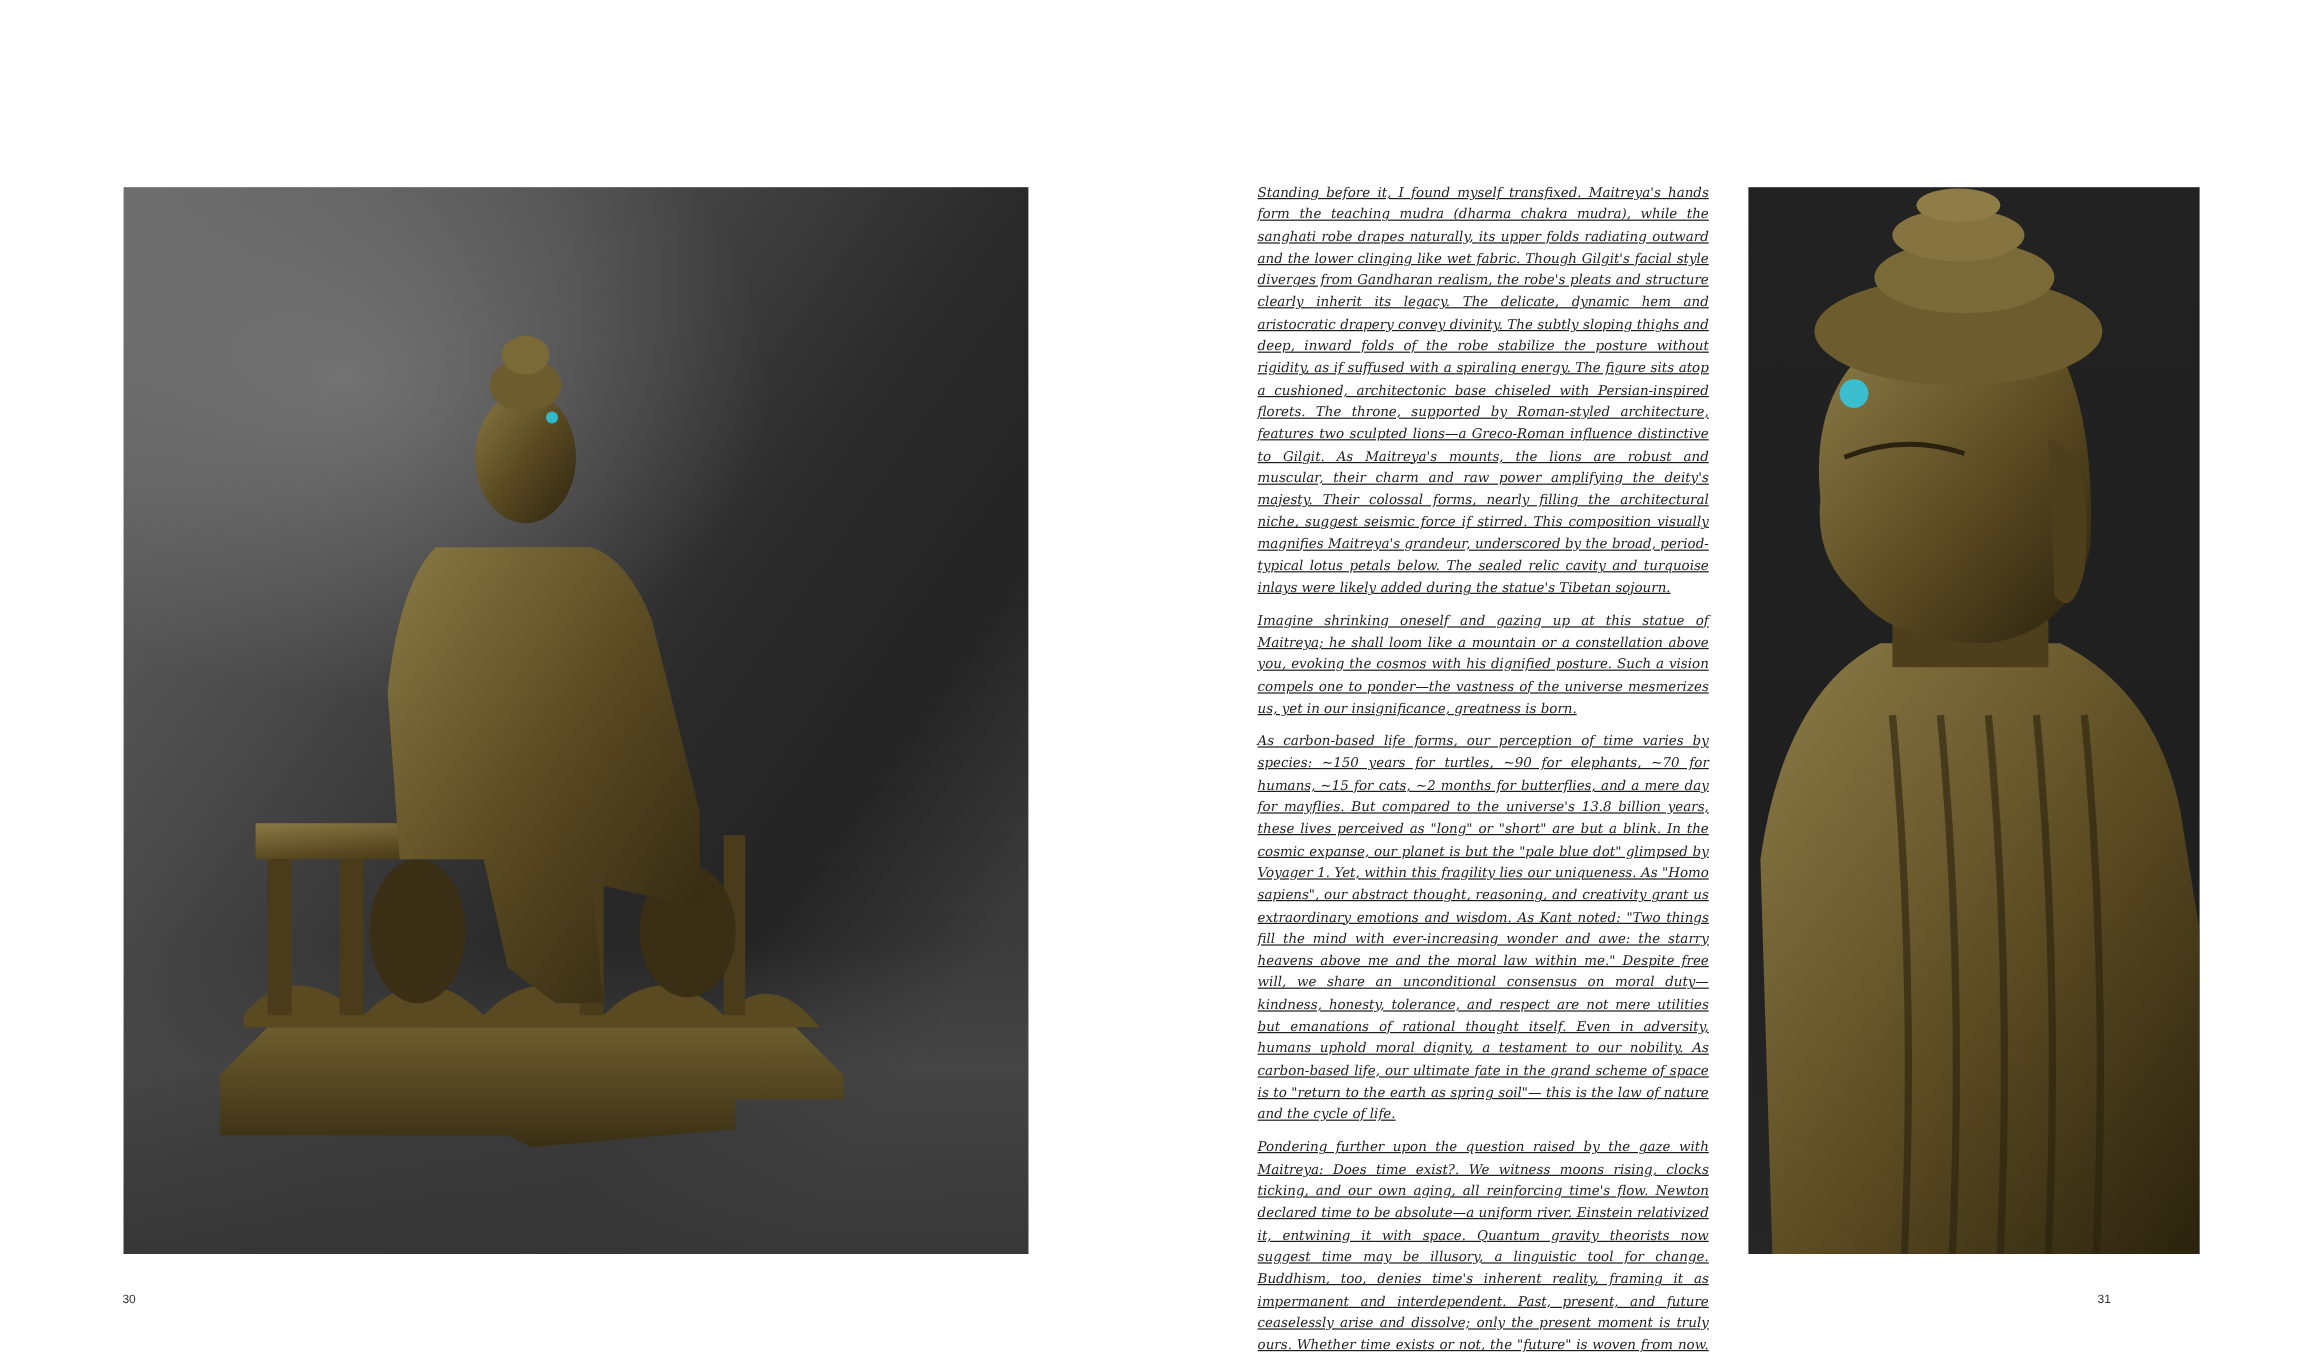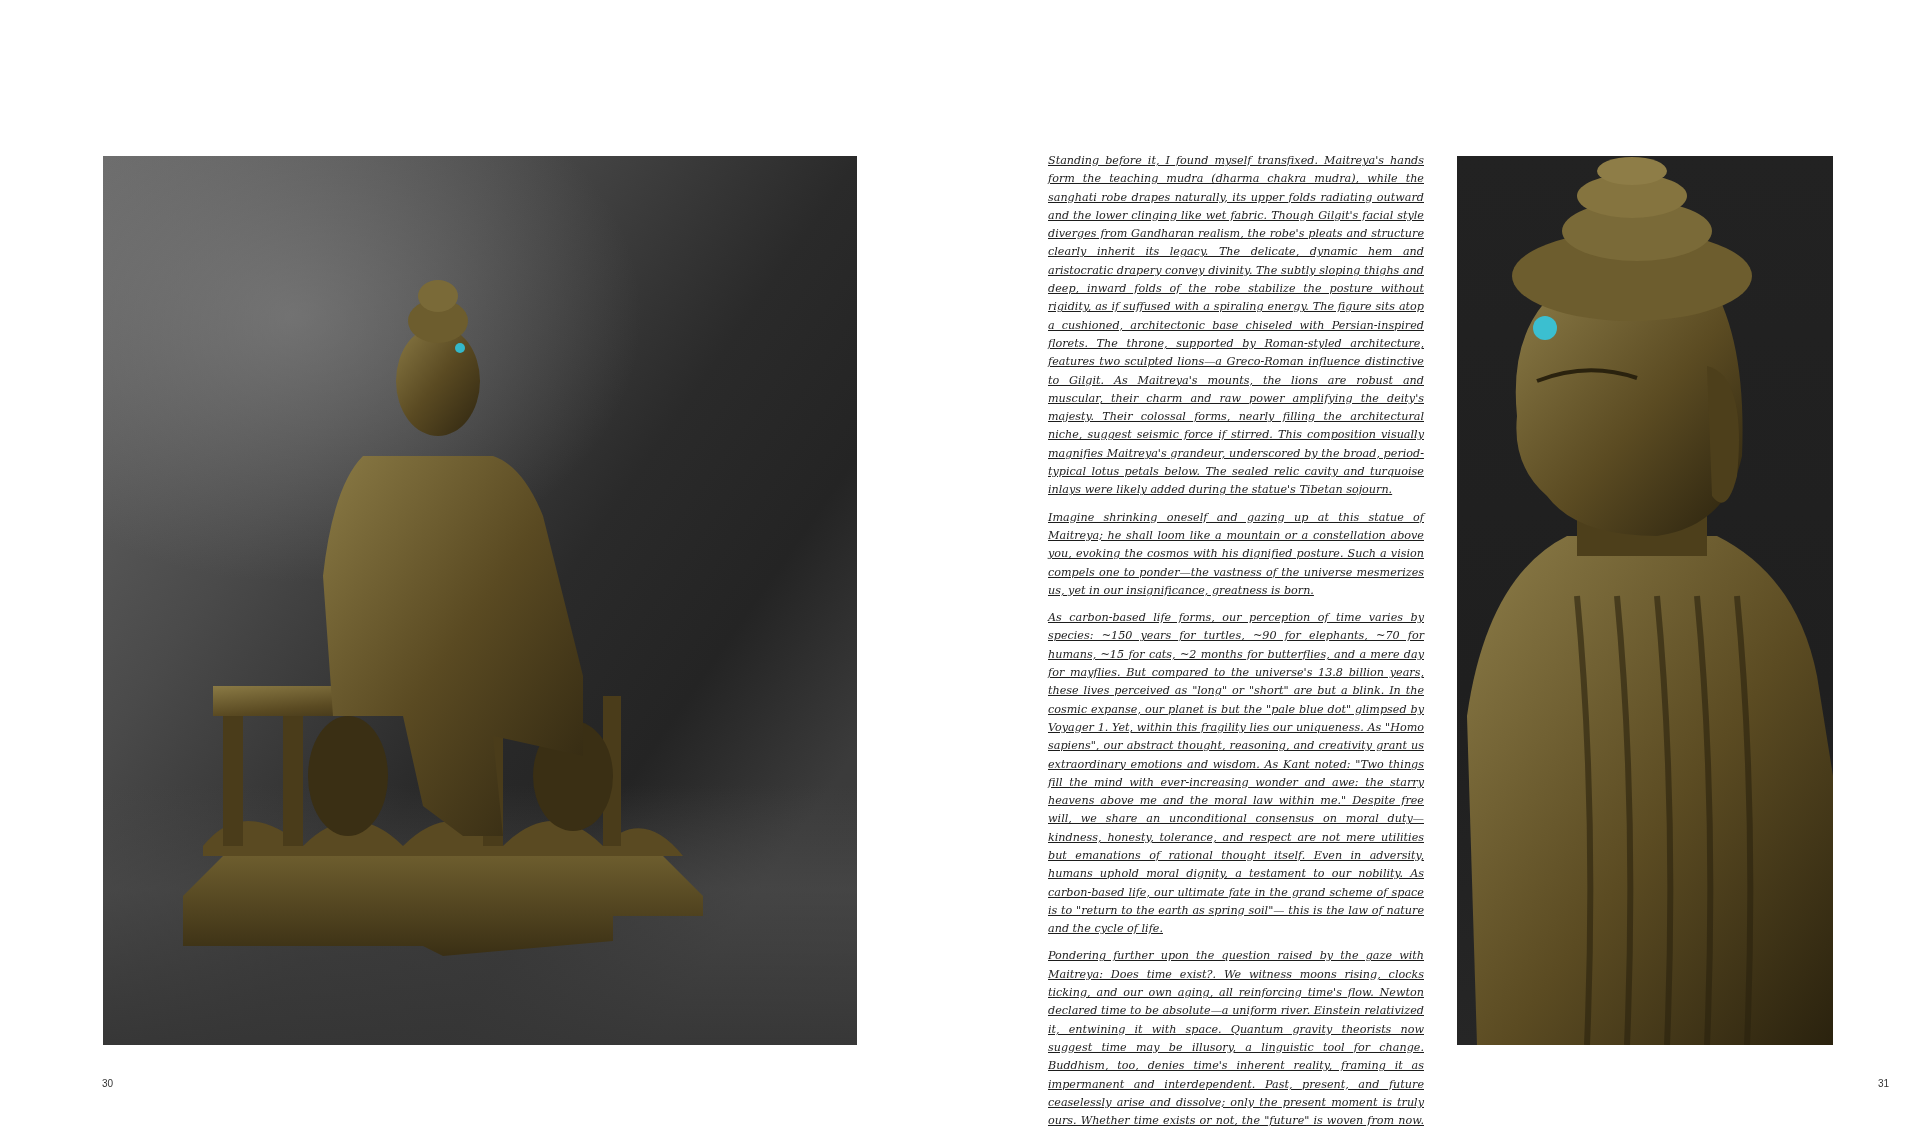--- a/index.html
+++ b/index.html
@@ -30,21 +30,21 @@
     position: absolute; left: 1048px; top: 152px; width: 376px;
     font-style: italic; font-size: 11.2px; line-height: 18.3px;
     color: #1d1d1d; text-align: justify; hyphens: auto;
   }
   .text-col p { margin: 0 0 9px 0; text-decoration: underline; }
   .page-num {
     position: absolute; top: 1078px;
     font-family: "Liberation Sans", sans-serif; font-size: 10px; color: #333;
   }
   #page-num-left { left: 102px; }
-  #page-num-right { left: 1878px; }
+  #page-num-right { left: 1748px; }
 </style>
 </head>
 <body>
 
 <div class="photo" id="photo-left">
   <div class="floor"></div>
   <svg class="bronze" width="754" height="889" viewBox="0 0 754 889">
     <defs>
       <linearGradient id="brz" x1="0" y1="0" x2="1" y2="1">
         <stop offset="0" stop-color="#8a7a45"></stop>

